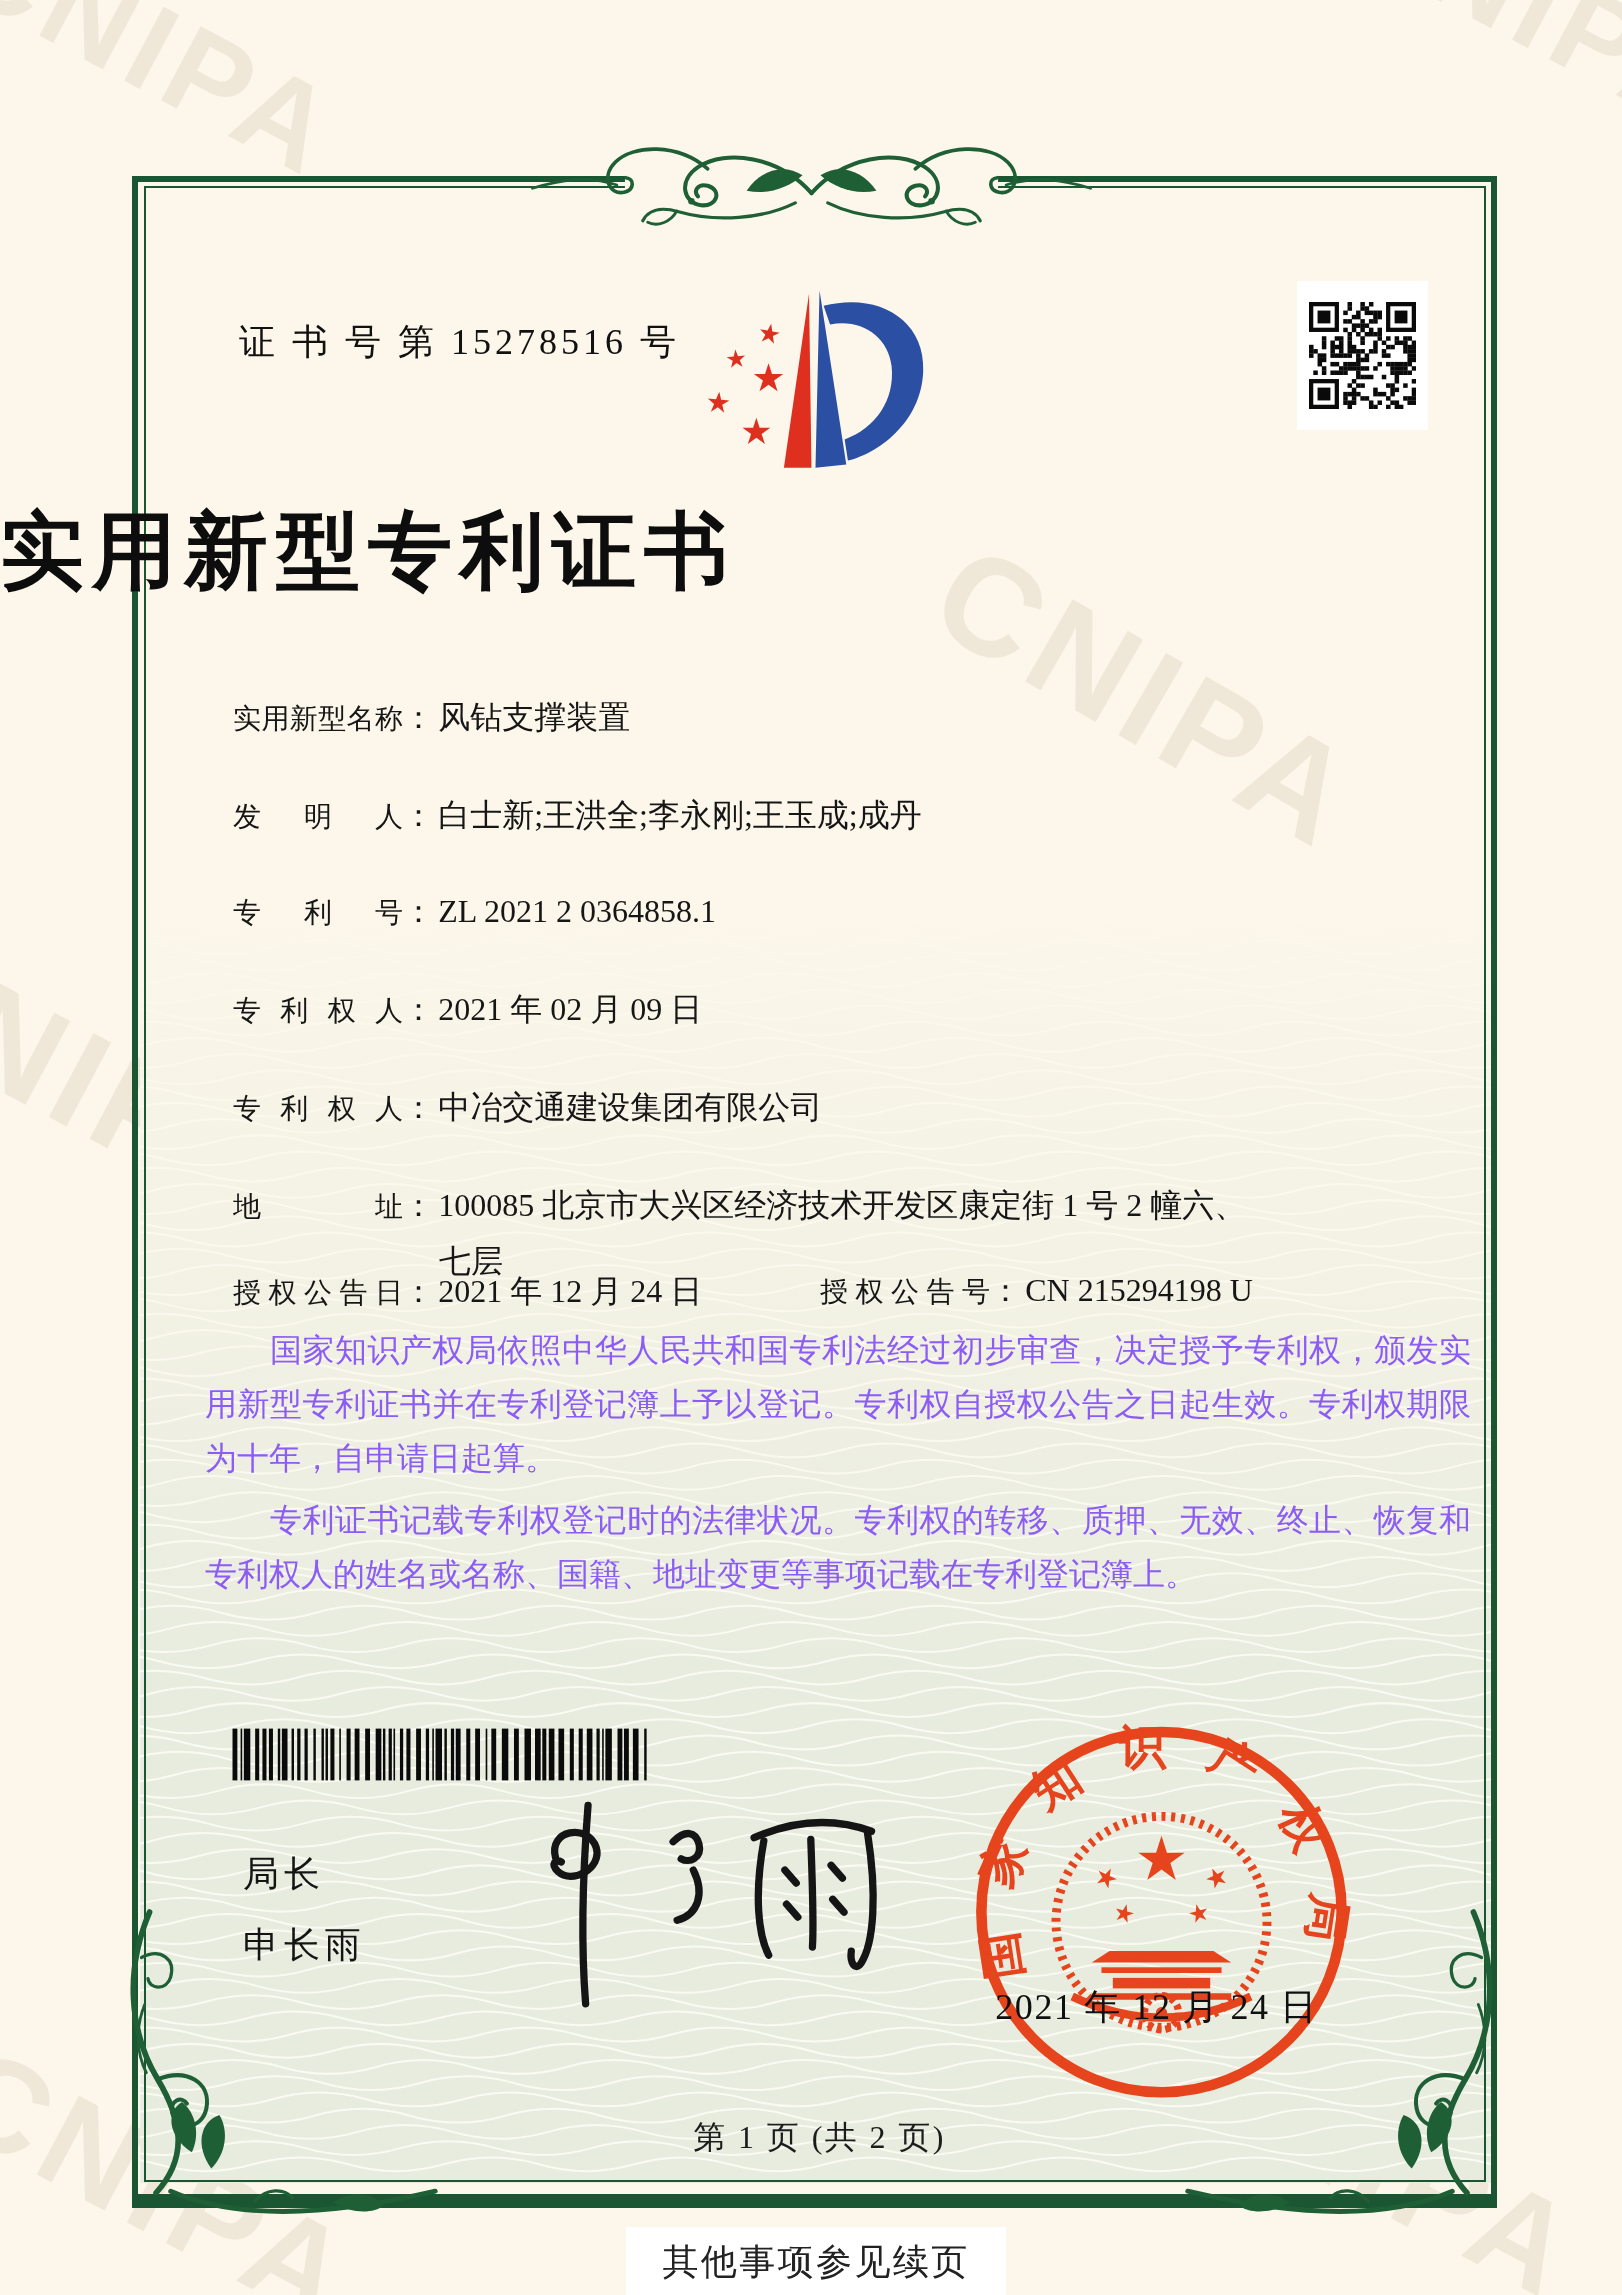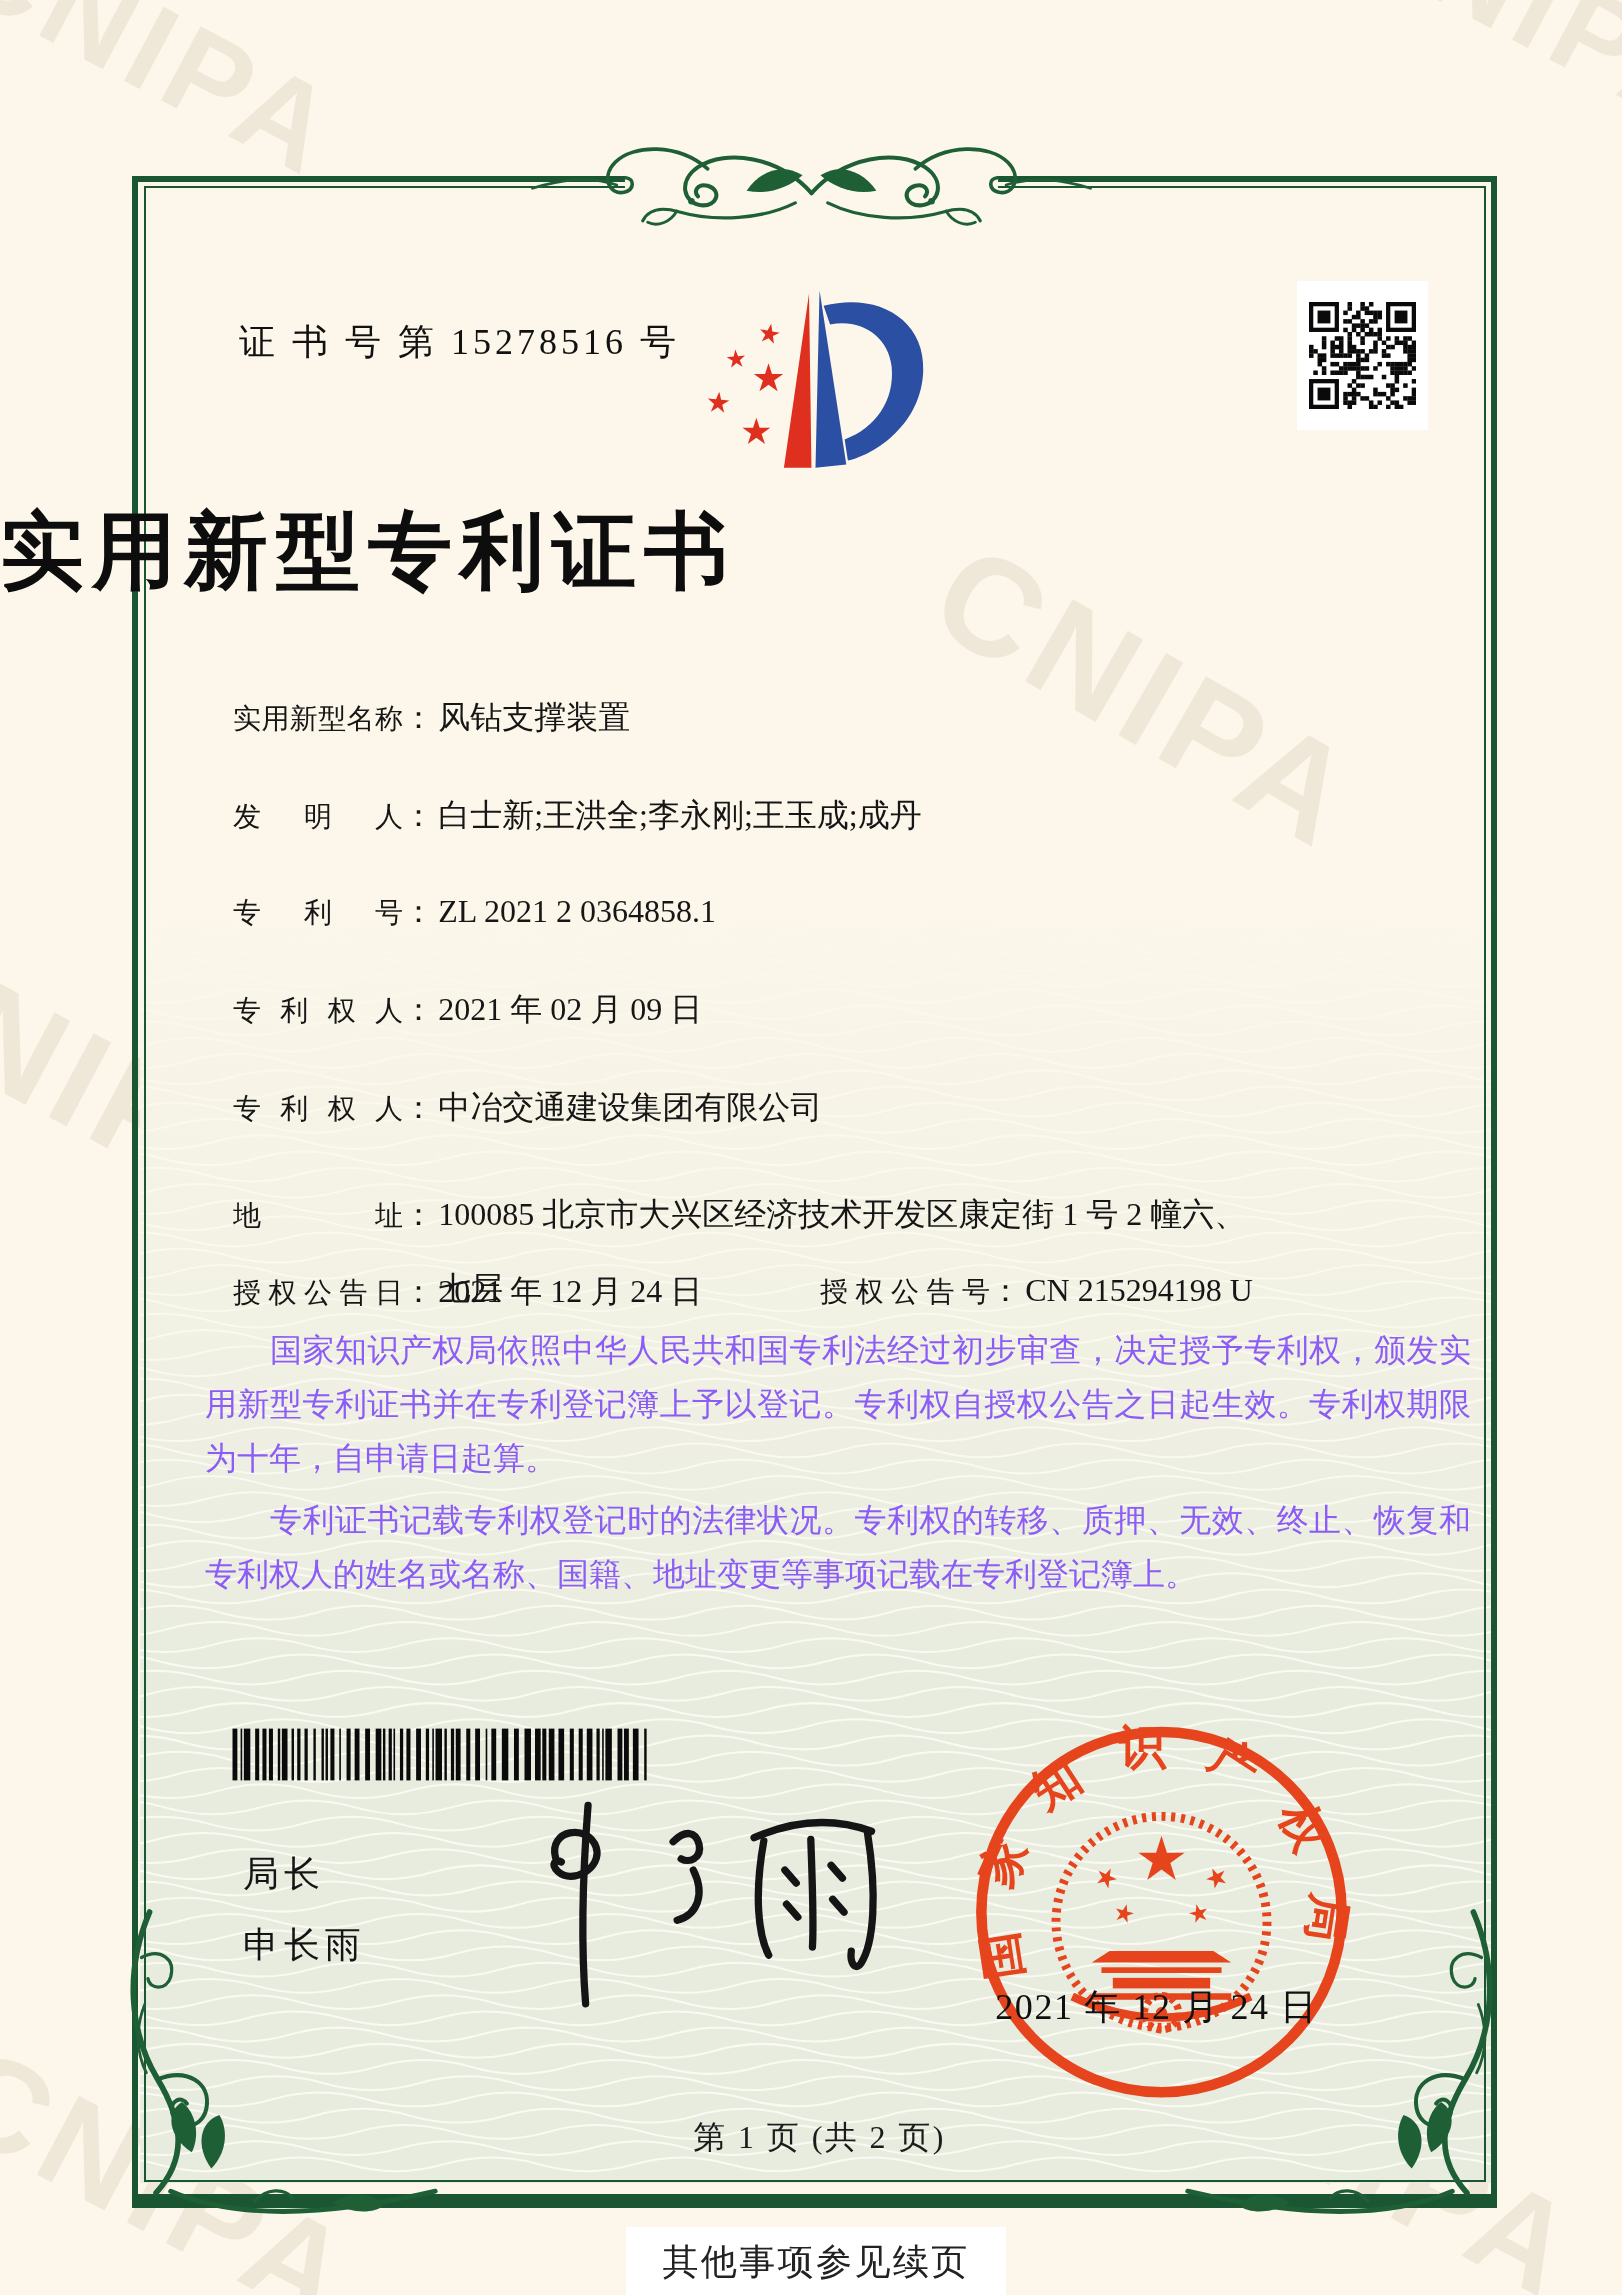--- a/index.html
+++ b/index.html
@@ -469,21 +469,21 @@
   </div>
   <div class="row" style="top:891px;">
     <span class="lbl">专利号</span><span class="colon">：</span><span class="val">ZL 2021 2 0364858.1</span>
   </div>
   <div class="row" style="top:988px;">
     <span class="lbl">专利权人</span><span class="colon">：</span><span class="val">2021 年 02 月 09 日</span>
   </div>
   <div class="row" style="top:1086px;">
     <span class="lbl">专利权人</span><span class="colon">：</span><span class="val">中冶交通建设集团有限公司</span>
   </div>
-  <div class="row" style="top:1178px;line-height:72px;">
+  <div class="row" style="top:1178px;line-height:55px;">
     <div><span class="lbl">地址</span><span class="colon">：</span><span class="val">100085 北京市大兴区经济技术开发区康定街 1 号 2 幢六、</span></div>
     <div class="addr-line2">七层</div>
   </div>
   <div class="row" id="row-grant" style="top:1270px;">
     <span class="lbl">授权公告日</span><span class="colon">：</span><span class="val">2021 年 12 月 24 日</span>
     <span class="grant-no"><span class="lbl">授权公告号</span><span class="colon">：</span><span class="val">CN 215294198 U</span></span>
   </div>
 
   <div id="paras" class="abs">
     <p>国家知识产权局依照中华人民共和国专利法经过初步审查，决定授予专利权，颁发实用新型专利证书并在专利登记簿上予以登记。专利权自授权公告之日起生效。专利权期限为十年，自申请日起算。</p>

